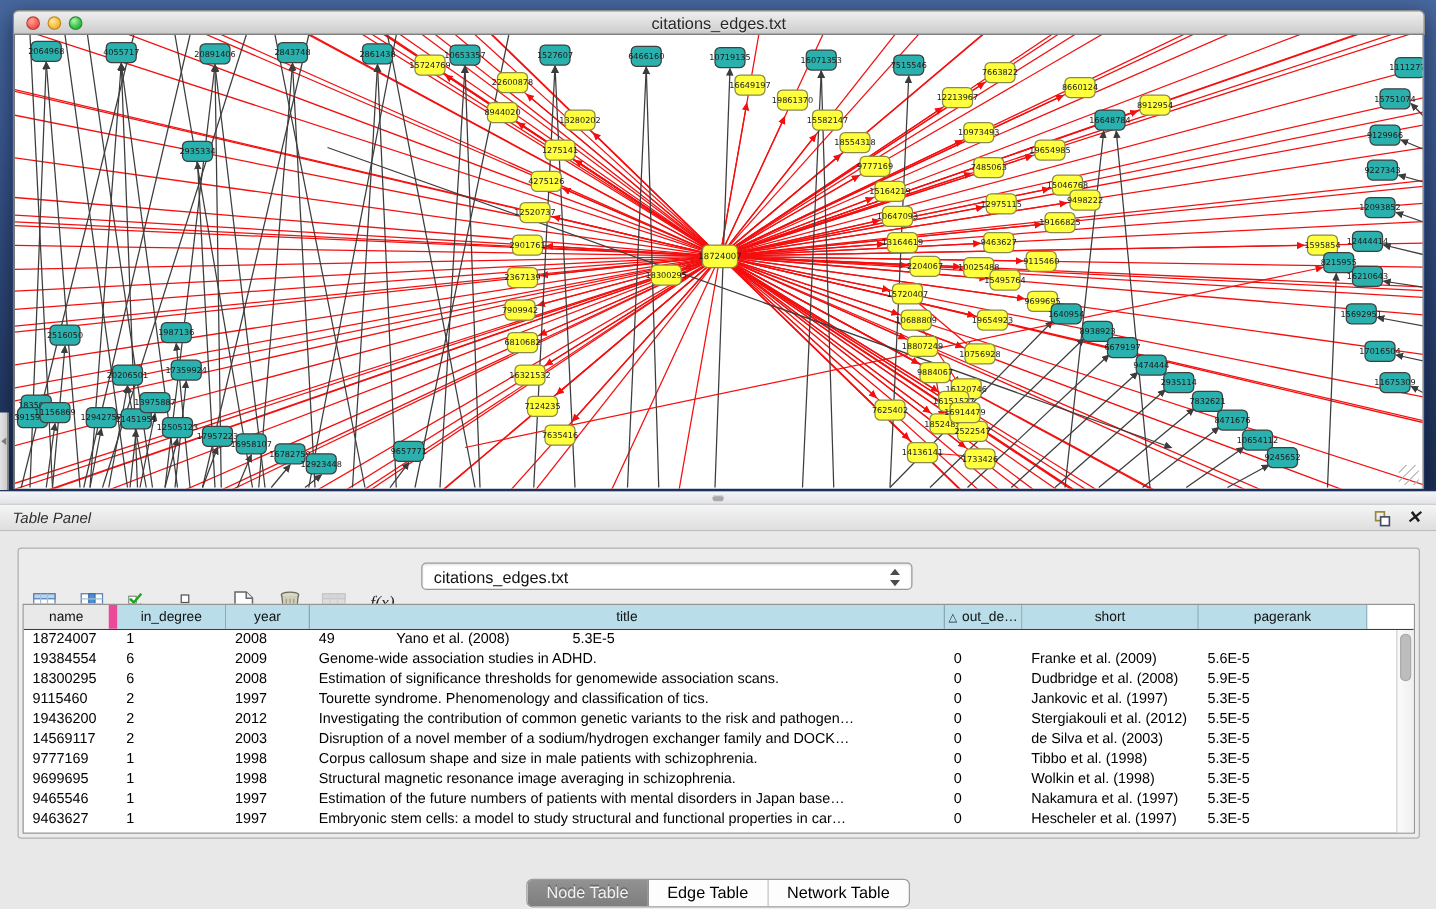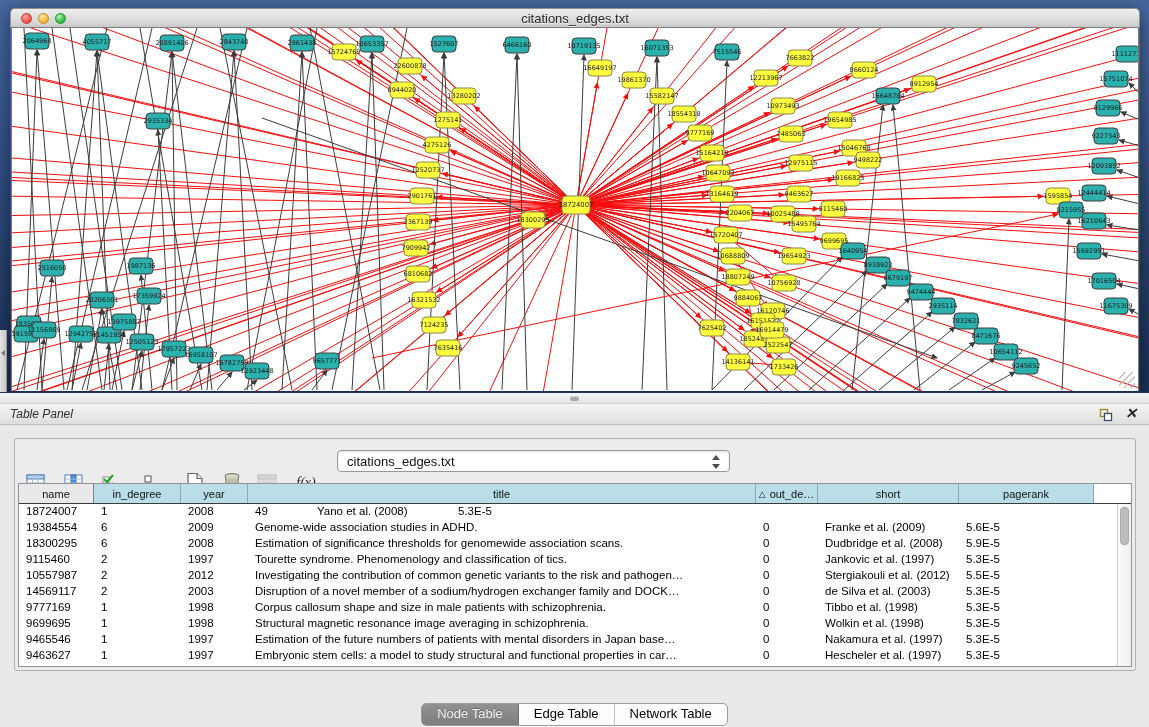--- a/index.html
+++ b/index.html
@@ -58,21 +58,21 @@
   .combo .stepper { position:absolute; right:8px; top:4px; width:9px; height:14px; }
   .combo .stepper i { position:absolute; left:0; width:0; height:0; border-left:4px solid transparent; border-right:4px solid transparent; }
   .combo .stepper .up { top:0; border-bottom:5px solid #4c4c4c; }
   .combo .stepper .dn { bottom:0; border-top:5px solid #4c4c4c; }
 
   .tablebox { position:absolute; left:3px; right:3px; top:44px; bottom:3px;
     background:#fff; border:1px solid #949494; overflow:hidden; }
   .thead { display:flex; height:20px; border-bottom:1px solid #3c3c3c; }
   .th { display:flex; align-items:center; justify-content:center; font-size:11px; color:#111;
     background:#b9dde9; border-right:1px solid #88a9b5; cursor:pointer; overflow:hidden; white-space:nowrap; }
-  .th.first { background:#e9e9e9; border-right:1px solid #ec4899; }
+  .th.first { background:#e9e9e9; border-right:7px solid #ec4899; }
   .th .sortind { margin-right:4px; font-size:9px; color:#123; }
   .th-filler { flex:1; background:#fff; }
   .c0{width:75px}.c1{width:87px}.c2{width:67px}.c3{width:508px}.c4{width:62px}.c5{width:141px}.c6{width:135px}
   .tbody { position:absolute; top:20px; left:0; right:14px; bottom:0; overflow:hidden; }
   .trow { display:flex; height:16px; cursor:default; }
   .td { font-size:11.5px; color:#000; padding:1px 0 0 7px; white-space:nowrap; overflow:hidden;
     text-overflow:ellipsis; }
   .vscroll { position:absolute; top:20px; right:0; bottom:0; width:14px;
     background:linear-gradient(90deg,#fbfbfb,#efefef); border-left:1px solid #cfcfcf; }
   .vscroll .thumb { position:absolute; top:3px; left:2px; width:9px; height:38px; border-radius:5px;
@@ -652,21 +652,21 @@
           <div class="trow">
             <div class="td c0">9115460</div>
             <div class="td c1">2</div>
             <div class="td c2">1997</div>
             <div class="td c3">Tourette syndrome. Phenomenology and classification of tics.</div>
             <div class="td c4">0</div>
             <div class="td c5">Jankovic et al. (1997)</div>
             <div class="td c6">5.3E-5</div>
           </div>
           <div class="trow">
-            <div class="td c0">10557987</div>
+            <div class="td c0">19436200</div>
             <div class="td c1">2</div>
             <div class="td c2">2012</div>
             <div class="td c3">Investigating the contribution of common genetic variants to the risk and pathogen…</div>
             <div class="td c4">0</div>
             <div class="td c5">Stergiakouli et al. (2012)</div>
             <div class="td c6">5.5E-5</div>
           </div>
           <div class="trow">
             <div class="td c0">14569117</div>
             <div class="td c1">2</div>

